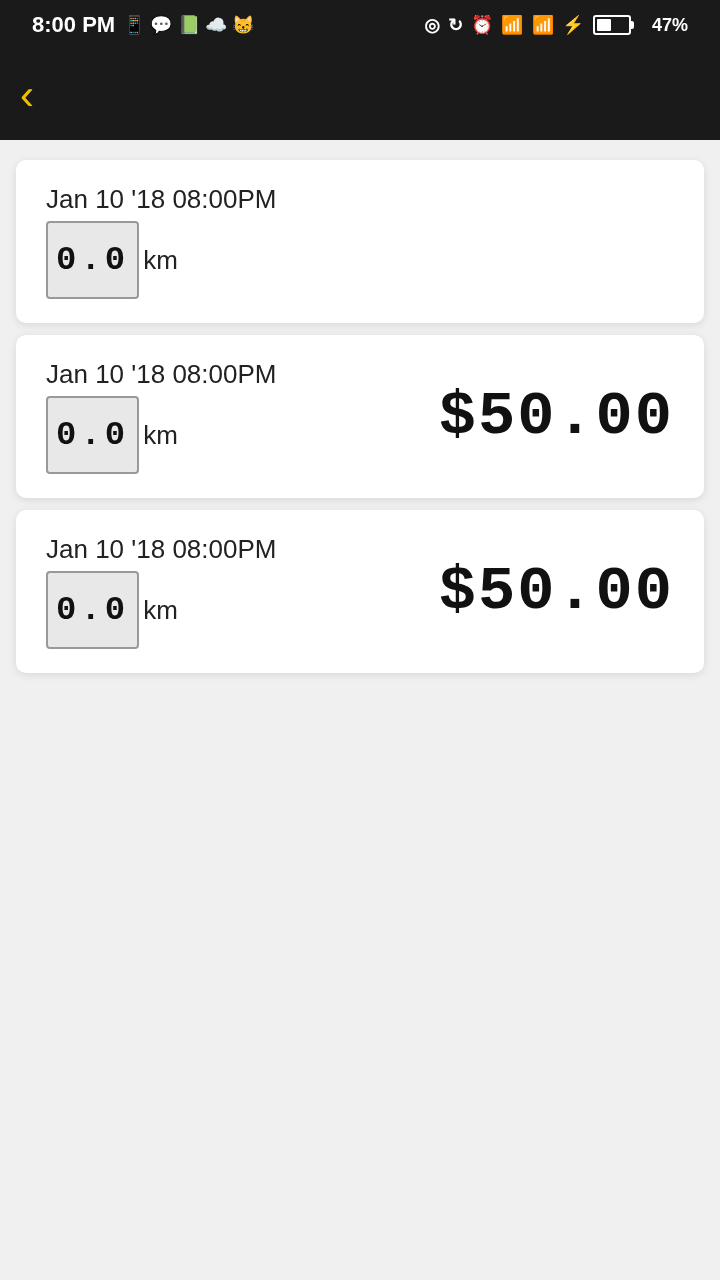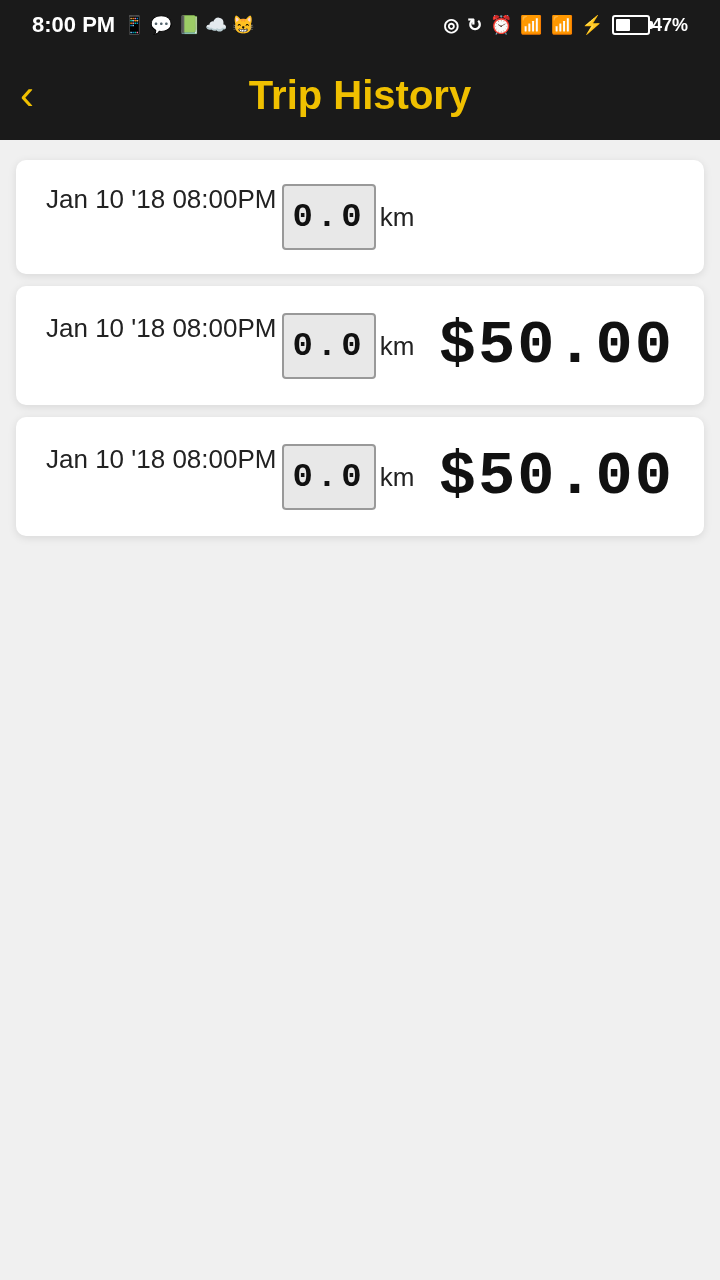--- a/index.html
+++ b/index.html
@@ -45,21 +45,21 @@
     .status-right {
       display: flex;
       align-items: center;
       gap: 8px;
       font-size: 18px;
     }
 
     .battery-container {
       display: flex;
       align-items: center;
-      gap: 2px;
+      gap: 21px;
     }
 
     .battery-icon {
       width: 38px;
       height: 20px;
       border: 2px solid white;
       border-radius: 3px;
       position: relative;
       display: flex;
       align-items: center;
@@ -127,35 +127,36 @@
       border-radius: 10px;
       padding: 24px 30px;
       display: flex;
       align-items: center;
       justify-content: space-between;
       box-shadow: 0 2px 8px rgba(0,0,0,0.1);
     }
 
     .trip-info {
       display: flex;
+      flex-direction: column;
       gap: 6px;
     }
 
     .trip-datetime {
       font-size: 26px;
       color: #222;
       font-weight: 400;
     }
 
     
     .lcd-display {
       display: inline-flex;
       align-items: center;
       border: 2px solid #999;
-      padding: 12px 8px;
+      padding: 18px 8px;
       border-radius: 4px;
       background: #e8e8e8;
       font-family: 'Courier New', monospace;
       font-size: 34px;
       font-weight: 900;
       color: #111;
       letter-spacing: 4px;
     }
 
     .lcd-fare {
@@ -192,21 +193,20 @@
       <div class="battery-icon">
         <div class="battery-fill"></div>
       </div>
       <span>47%</span>
     </div>
   </div>
 </div>
 
 <div class="header">
   <span class="back-button">‹</span>
-  <span class="header-title">Trip History</span>
 </div>
 
 <div class="content">
 
   <div class="trip-card">
     <div class="trip-info">
       <span class="trip-datetime">Jan 10 '18 08:00PM</span>
       <div>
         <span class="lcd-display">0.0</span><span style="font-size:26px; font-weight:400; color:#222; margin-left:4px;">km</span>
       </div>

